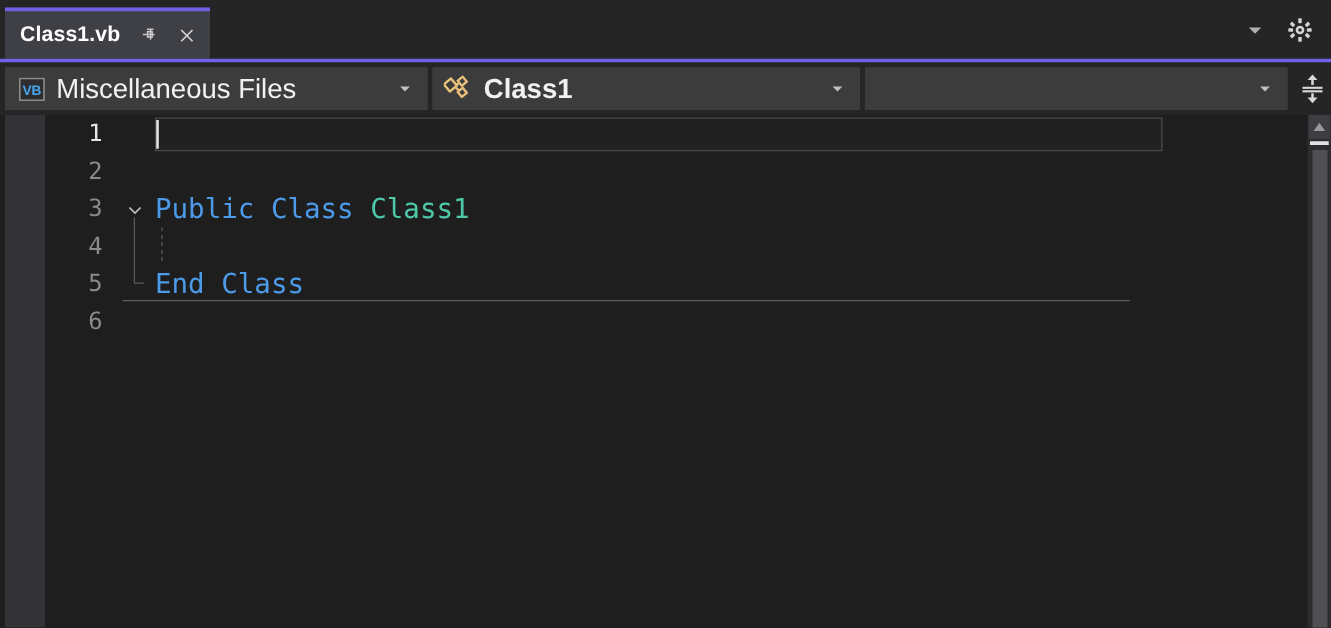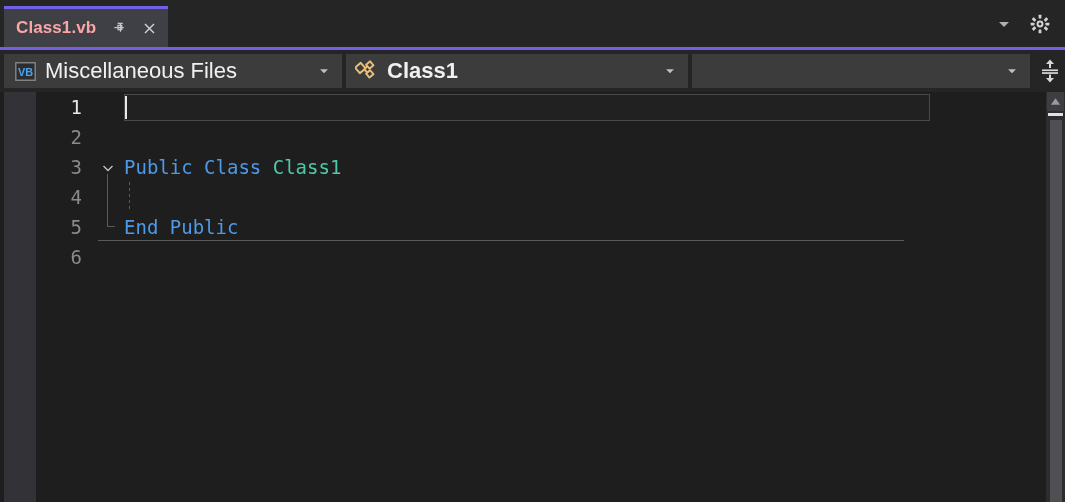--- a/index.html
+++ b/index.html
@@ -35,21 +35,21 @@
     left: 4px; top: 6px;
     height: 41px;
     display: flex;
     align-items: center;
     background: #3f3f46;
     border-top: 3px solid #7160e8;
     box-sizing: border-box;
     padding: 0 10px 0 12px;
   }
   .tab-title {
-    color: #fca5a5;
+    color: #ffffff;
     font-size: 17px;
     font-weight: bold;
     letter-spacing: 0.1px;
     white-space: nowrap;
   }
   .tab-pin {
     margin-left: 14px;
     width: 18px; height: 18px;
     display: flex; align-items: center; justify-content: center;
   }
@@ -179,21 +179,21 @@
   .lineno.current { color: #e8e8e8; }
   .glyph {
     width: 26px;
     flex: 0 0 auto;
     position: relative;
     height: 30px;
   }
   .code {
     flex: 1 1 auto;
     font-family: "DejaVu Sans Mono", monospace;
-    font-size: 19px;
+    font-size: 22px;
     color: #dcdcdc;
     white-space: pre;
     position: relative;
     height: 30px;
     display: flex;
     align-items: center;
     text-align: center;
   }
   .kw   { color: #4d9ae8; }
   .type { color: #4ec9a8; }
@@ -443,21 +443,21 @@
         <span class="glyph"></span>
         <span class="code">
           <span class="indent-guide"></span>
         </span>
       </div>
 
       <div class="line">
         <span class="lineno">5</span>
         <span class="glyph"></span>
         <span class="code">
-          <span class="kw">End Public</span>
+          <span class="kw">End Class</span>
         </span>
       </div>
 
       <div class="region-sep" style="top:148px;"></div>
 
       <div class="line">
         <span class="lineno">6</span>
         <span class="glyph"></span>
         <span class="code"></span>
       </div>

